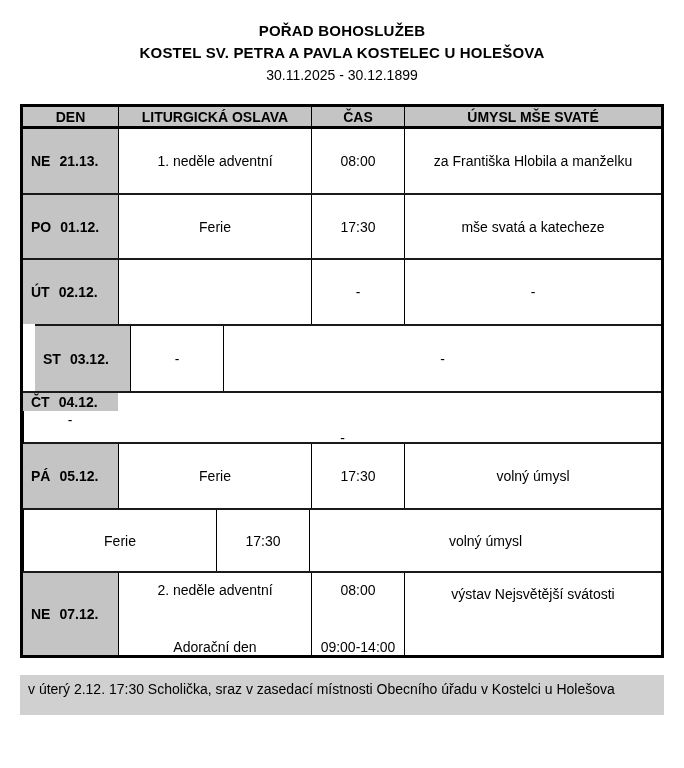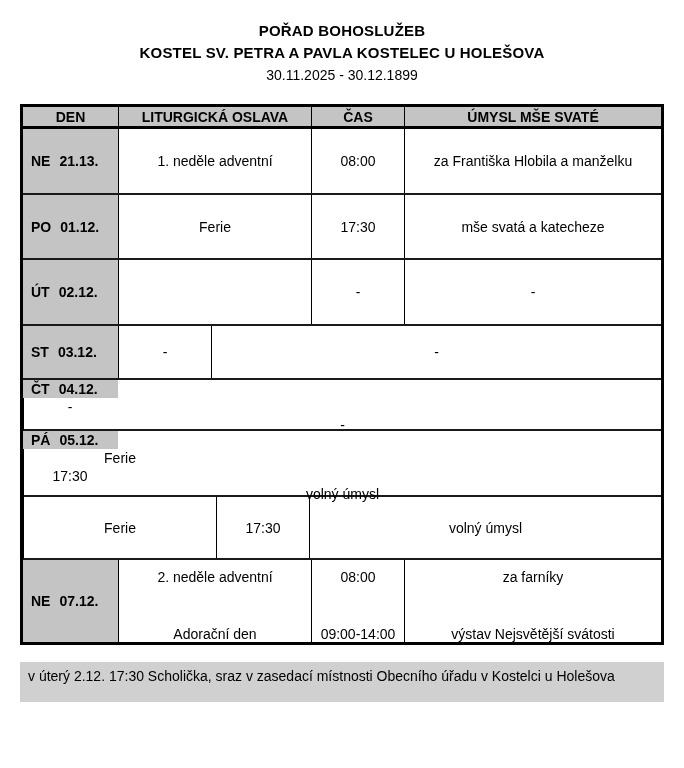--- a/index.html
+++ b/index.html
@@ -51,21 +51,21 @@
 
   .day-cell{
     background:var(--header-gray);
     justify-content:flex-start;
     padding-left:8px;
     font-weight:bold;
     gap:9px;
   }
   
   .rh-a{height:64px;} .rh-b{height:65px;} .rh-c{height:66px;}
-  .rh-d{height:54px;} .rh-e{height:51px;flex-direction:column;} .rh-f{height:66px;flex-direction:column;}
+  .rh-d{height:67px;margin-left:12px;} .rh-e{height:51px;flex-direction:column;} .rh-f{height:66px;}
   .rh-g{height:63px;} .rh-h{height:84px;}
 
   
   .split{flex-direction:column;align-items:stretch;justify-content:flex-start;padding:8px;gap:39px;}
   .split .top{flex:1;display:flex;align-items:center;justify-content:center;}
   .split .bottom{height:26px;display:flex;align-items:center;justify-content:center;}
 
   
   .note{
     margin:17px 20px 0 20px;
@@ -166,21 +166,20 @@
       </div>
       <div class="cell c-cel split">
         <div class="top">2. neděle adventní</div>
         <div class="bottom">Adorační den</div>
       </div>
       <div class="cell c-time split">
         <div class="top">08:00</div>
         <div class="bottom">09:00-14:00</div>
       </div>
       <div class="cell c-int split">
-        <div class="top">za farníky</div>
         <div class="bottom">výstav Nejsvětější svátosti</div>
       </div>
     </div>
 
   </div>
 
   <div class="note">v úterý 2.12. 17:30 Scholička, sraz v zasedací místnosti Obecního úřadu v Kostelci u Holešova</div>
 
 </div>
 

